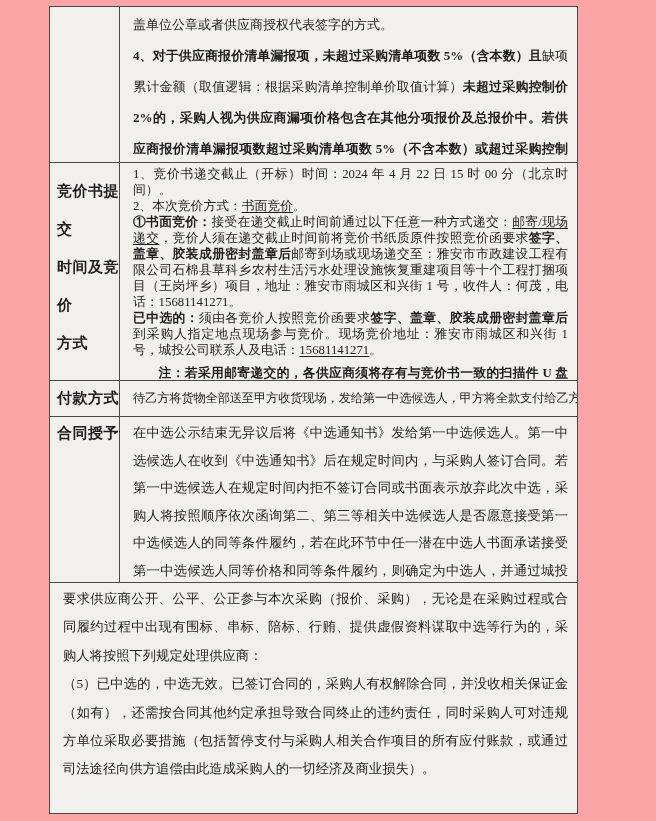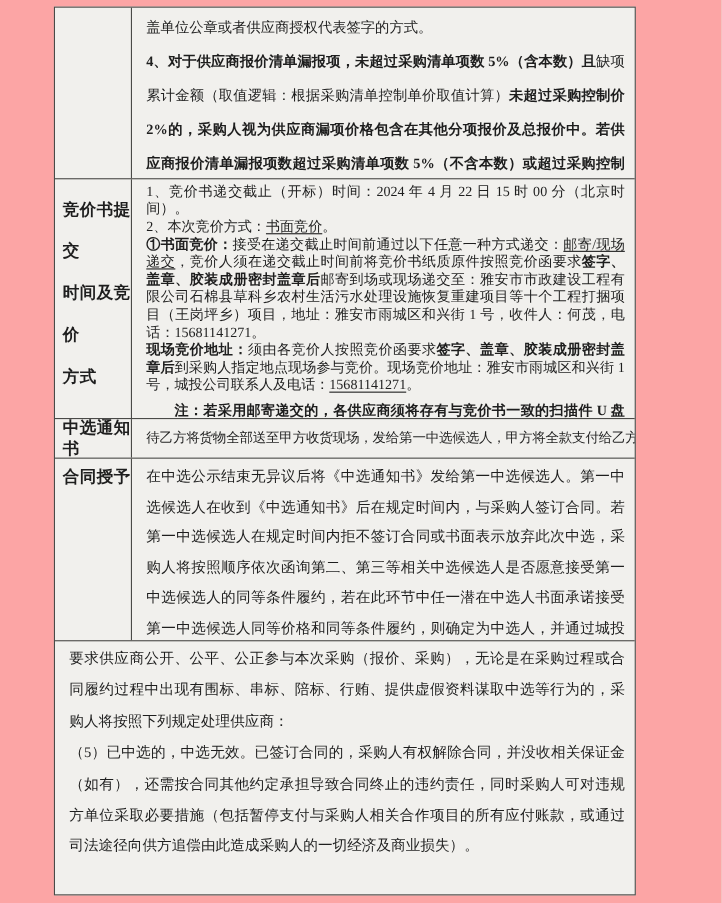--- a/index.html
+++ b/index.html
@@ -91,27 +91,27 @@
     </div>
 
     <div class="trow row2">
       <div class="lcell">竞价书提交
 时间及竞价
 方式</div>
       <div class="ccell">
           <div class="para"><span>1、竞价书递交截止（开标）时间：2024 年 4 月 22 日 15 时 00 分（北京时间）。</span></div>
           <div class="para"><span>2、本次竞价方式：</span><span class="u">书面竞价</span><span>。</span></div>
           <div class="para"><span class="b">①书面竞价：</span><span>接受在递交截止时间前通过以下任意一种方式递交：</span><span class="u">邮寄/现场递交</span><span>，竞价人须在递交截止时间前将竞价书纸质原件按照竞价函要求</span><span class="b">签字、盖章、胶装成册密封盖章后</span><span>邮寄到场或现场递交至：雅安市市政建设工程有限公司石棉县草科乡农村生活污水处理设施恢复重建项目等十个工程打捆项目（王岗坪乡）项目，地址：雅安市雨城区和兴街 1 号，收件人：何茂，电话：15681141271。</span></div>
-          <div class="para"><span class="b">现场竞价地址：</span><span>须由各竞价人按照竞价函要求</span><span class="b">签字、盖章、胶装成册密封盖章后</span><span>到采购人指定地点现场参与竞价。现场竞价地址：雅安市雨城区和兴街 1 号，城投公司联系人及电话：</span><span class="u">15681141271</span><span>。</span></div>
+          <div class="para"><span class="b">已中选的：</span><span>须由各竞价人按照竞价函要求</span><span class="b">签字、盖章、胶装成册密封盖章后</span><span>到采购人指定地点现场参与竞价。现场竞价地址：雅安市雨城区和兴街 1 号，城投公司联系人及电话：</span><span class="u">15681141271</span><span>。</span></div>
           <div class="para indent gap"><span class="b">注：若采用邮寄递交的，各供应商须将存有与竞价书一致的扫描件 U 盘与竞价书一并封装后进行递交；若为现场递交的，竞价书扫描件 U 盘可单独交由采购人现场拷贝后予以归还。</span></div>
         </div>
     </div>
 
     <div class="trow row3">
-      <div class="lcell">中选通知书</div>
+      <div class="lcell">付款方式</div>
       <div class="ccell">
           <div class="para"><span>待乙方将货物全部送至甲方收货现场，发给第一中选候选人，甲方将全款支付给乙方。</span></div>
         </div>
     </div>
 
     <div class="trow row4">
       <div class="lcell">合同授予</div>
       <div class="ccell">
           <div class="para"><span>在中选公示结束无异议后将《中选通知书》发给第一中选候选人。第一中选候选人在收到《中选通知书》后在规定时间内，与采购人签订合同。若第一中选候选人在规定时间内拒不签订合同或书面表示放弃此次中选，采购人将按照顺序依次函询第二、第三等相关中选候选人是否愿意接受第一中选候选人的同等条件履约，若在此环节中任一潜在中选人书面承诺接受第一中选候选人同等价格和同等条件履约，则确定为中选人，并通过城投公司官网发布公示。</span></div>
         </div>

